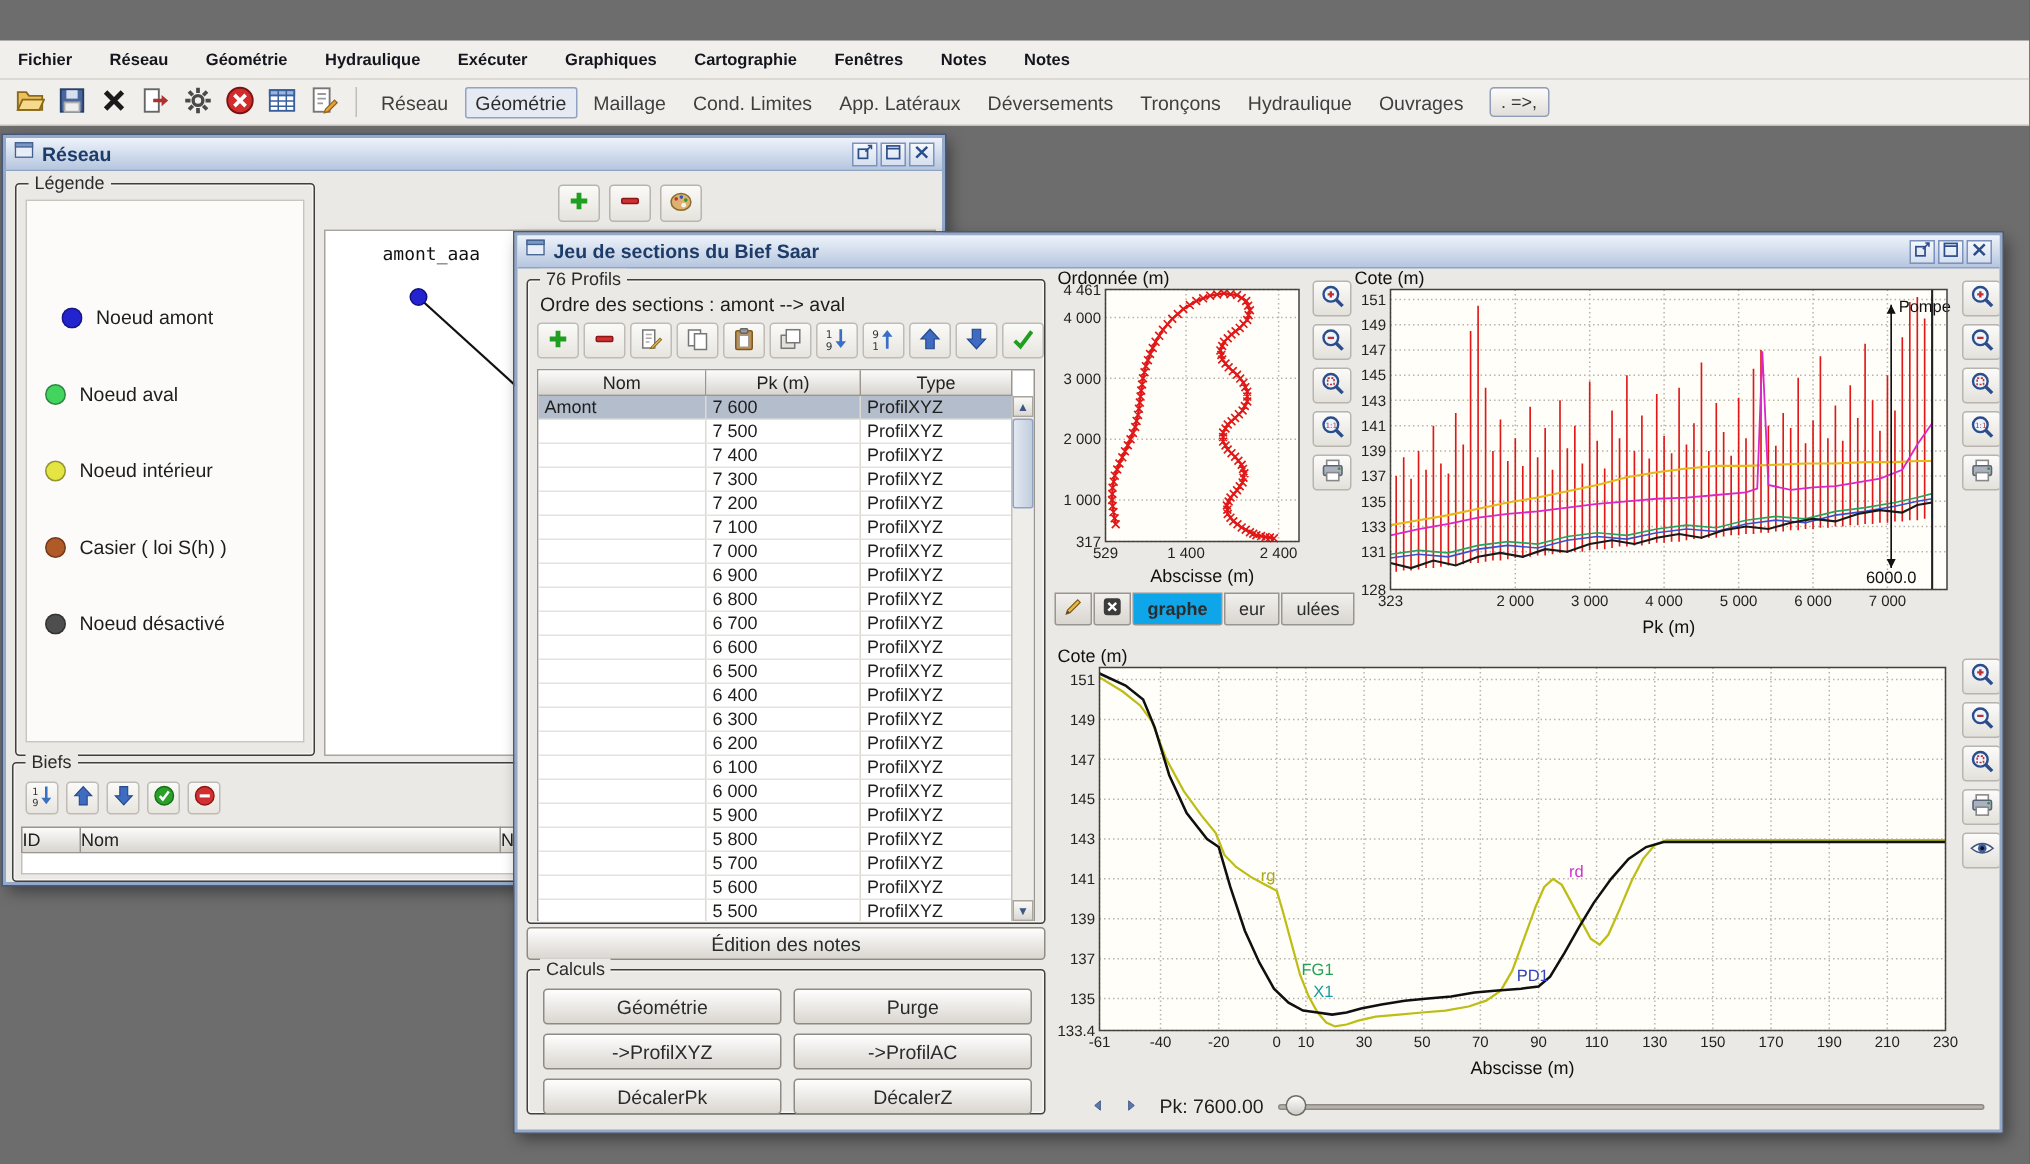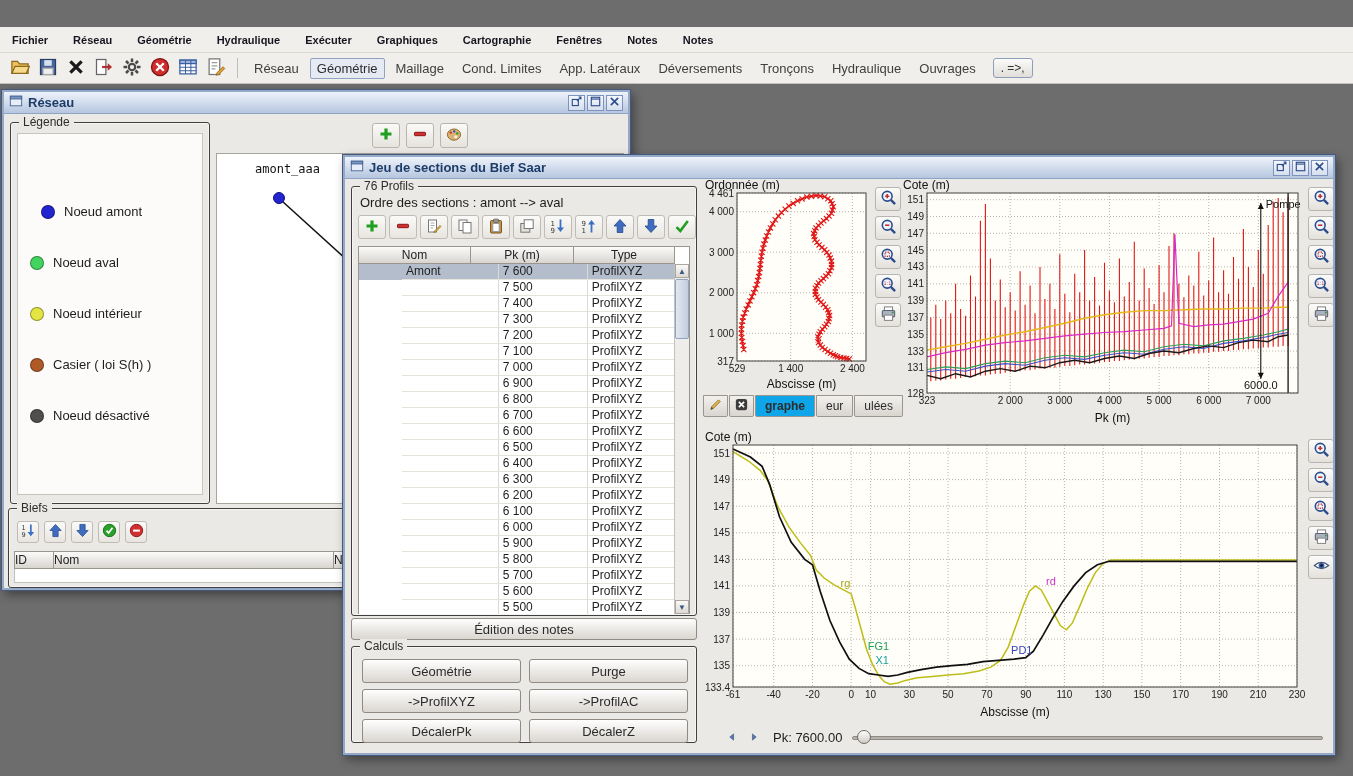--- a/index.html
+++ b/index.html
@@ -62,21 +62,21 @@
   
   .order-label{position:absolute;left:8px;top:8px;font-size:13px;color:#1d1d1d;}
   .ptoolbar{position:absolute;left:6px;top:28px;display:flex;gap:3px;}
   .ptbtn{width:28px;height:24px;border:1px solid #c0bcb5;border-radius:3px;background:linear-gradient(#fafaf8,#e8e5df);
          display:flex;align-items:center;justify-content:center;cursor:pointer;}
   .ptable{position:absolute;left:6px;top:59px;width:332px;height:368px;background:#fff;border:1px solid #9a968f;}
   .thead{display:flex;height:17px;}
   .th{background:linear-gradient(#fbfbfa,#d8d5cf);border-right:1px solid #9a968f;border-bottom:1px solid #9a968f;
       font-size:12px;color:#222;text-align:center;line-height:16px;}
   .tbody{position:absolute;left:0;top:17px;width:316px;height:350px;overflow:hidden;}
-  .tr{display:flex;height:16px;background:#fff;cursor:default;padding-left:43px;}
+  .tr{display:flex;height:16px;background:#fff;cursor:default;}
   .tr.sel{background:#b3bdcb;}
   .td{font-size:12px;color:#1e1e1e;padding-left:4px;border-right:1px solid #ddd9d3;border-bottom:1px solid #e6e2dc;
       line-height:15px;white-space:nowrap;overflow:hidden;}
   .c-nom{width:112px;}.c-pk{width:103px;}.c-type{width:101px;}
   .vscroll{position:absolute;right:0;top:17px;width:15px;height:350px;background:#efedе9;background:#efede9;border-left:1px solid #c4c0ba;}
   .sb-up,.sb-down{position:absolute;left:0;width:14px;height:14px;font-size:8px;color:#3c5784;text-align:center;line-height:14px;
       background:linear-gradient(#fafaf8,#dcd9d3);border:1px solid #aaa69f;cursor:pointer;}
   .sb-up{top:0;}.sb-down{bottom:0;}
   .sb-thumb{position:absolute;left:0;top:15px;width:14px;height:60px;background:linear-gradient(90deg,#e2e8f1,#c2cddd);
       border:1px solid #8fa3c3;border-radius:2px;cursor:grab;}

